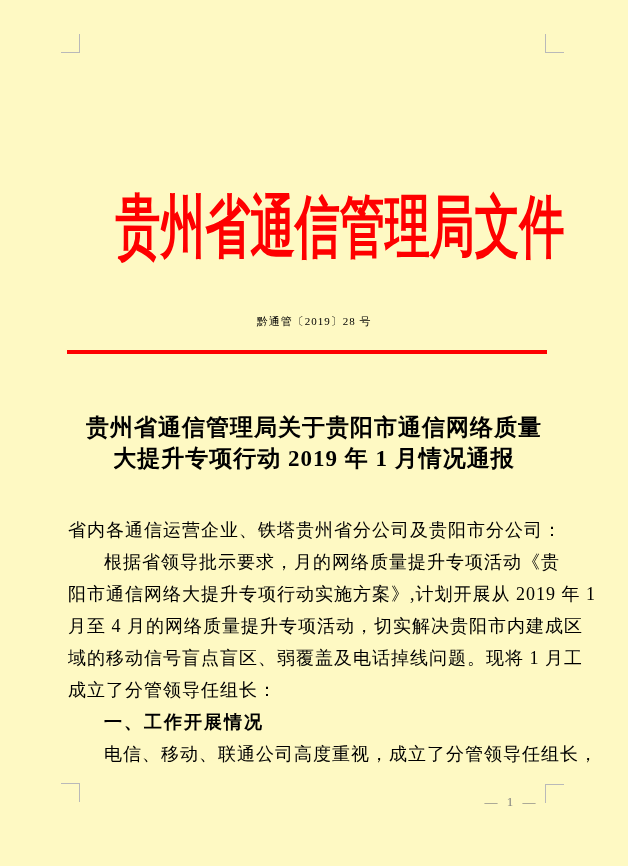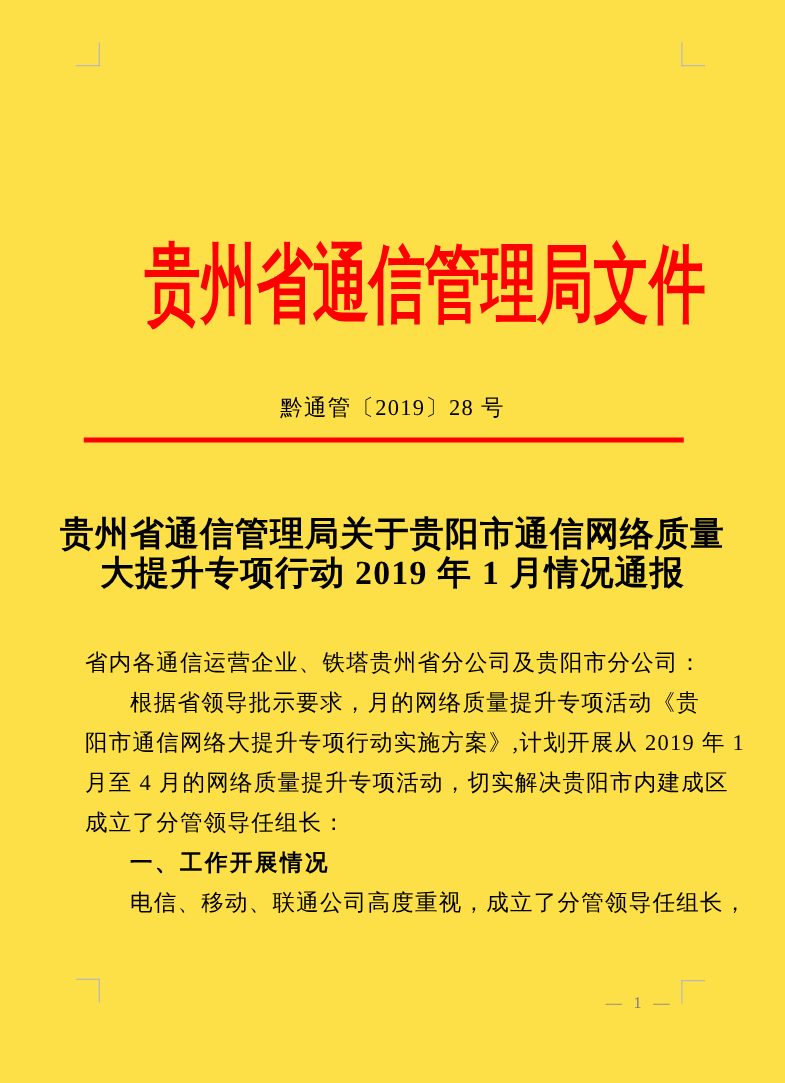--- a/index.html
+++ b/index.html
@@ -2,21 +2,21 @@
 <html style="--accent: #fe0000;"><head>
 <meta charset="utf-8">
 <style>
   :root { --accent: #fe0000; --ink: #000000; --mark: #b9b9b9; --pagenum: #7f7f7f; }
   * { margin: 0; padding: 0; box-sizing: border-box; }
   html, body { background: #ffffff; }
   .page {
     position: relative;
     width: 628px;
     height: 866px;
-    background: #fde047;
+    background: #fef9c3;
     overflow: hidden;
     font-family: "Liberation Serif", serif;
     color: var(--ink);
   }
 
   
   .crop-mark { position: absolute; width: 19px; height: 19px; }
   .crop-mark.tl { left: 61px; top: 34px;  border-right: 1px solid var(--mark); border-bottom: 1px solid var(--mark); }
   .crop-mark.tr { left: 545px; top: 34px; border-left: 1px solid var(--mark);  border-bottom: 1px solid var(--mark); }
   .crop-mark.bl { left: 61px; top: 783px; border-right: 1px solid var(--mark); border-top: 1px solid var(--mark); }
@@ -38,38 +38,38 @@
     transform: scaleX(0.66);
     transform-origin: center;
     letter-spacing: 0px;
   }
 
   
   .doc-number {
     position: absolute;
     top: 314px; left: 0; right: 0;
     text-align: center;
-    font-size: 18px;
+    font-size: 11px;
     letter-spacing: 1px;
   }
 
   
   .red-rule {
     position: absolute;
     top: 350px; left: 67px;
     width: 480px; height: 4px;
     background: var(--accent);
   }
 
   
   .doc-title {
     position: absolute;
     top: 412px; left: 44px; right: 44px;
     text-align: center;
-    font-size: 27px;
+    font-size: 23px;
     font-weight: bold;
     line-height: 31px;
     letter-spacing: 1px;
   }
 
   
   .body-text {
     position: absolute;
     top: 514px; left: 68px;
     width: 477px;
@@ -115,20 +115,21 @@
   <div class="doc-title">
     <div>贵州省通信管理局关于贵阳市通信网络质量</div>
     <div>大提升专项行动 2019 年 1 月情况通报</div>
   </div>
 
   <div class="body-text">
       <div class="line">省内各通信运营企业、铁塔贵州省分公司及贵阳市分公司：</div>
       <div class="line indent">根据省领导批示要求，月的网络质量提升专项活动《贵</div>
       <div class="line">阳市通信网络大提升专项行动实施方案》,计划开展从 2019 年 1</div>
       <div class="line">月至 4 月的网络质量提升专项活动，切实解决贵阳市内建成区</div>
+      <div class="line">域的移动信号盲点盲区、弱覆盖及电话掉线问题。现将 1 月工</div>
       <div class="line">成立了分管领导任组长：</div>
       <div class="line indent bold">一、工作开展情况</div>
       <div class="line indent">电信、移动、联通公司高度重视，成立了分管领导任组长，</div>
     </div>
 
   <div class="page-number">— 1 —</div>
 
 </div>
 
 </body></html>

